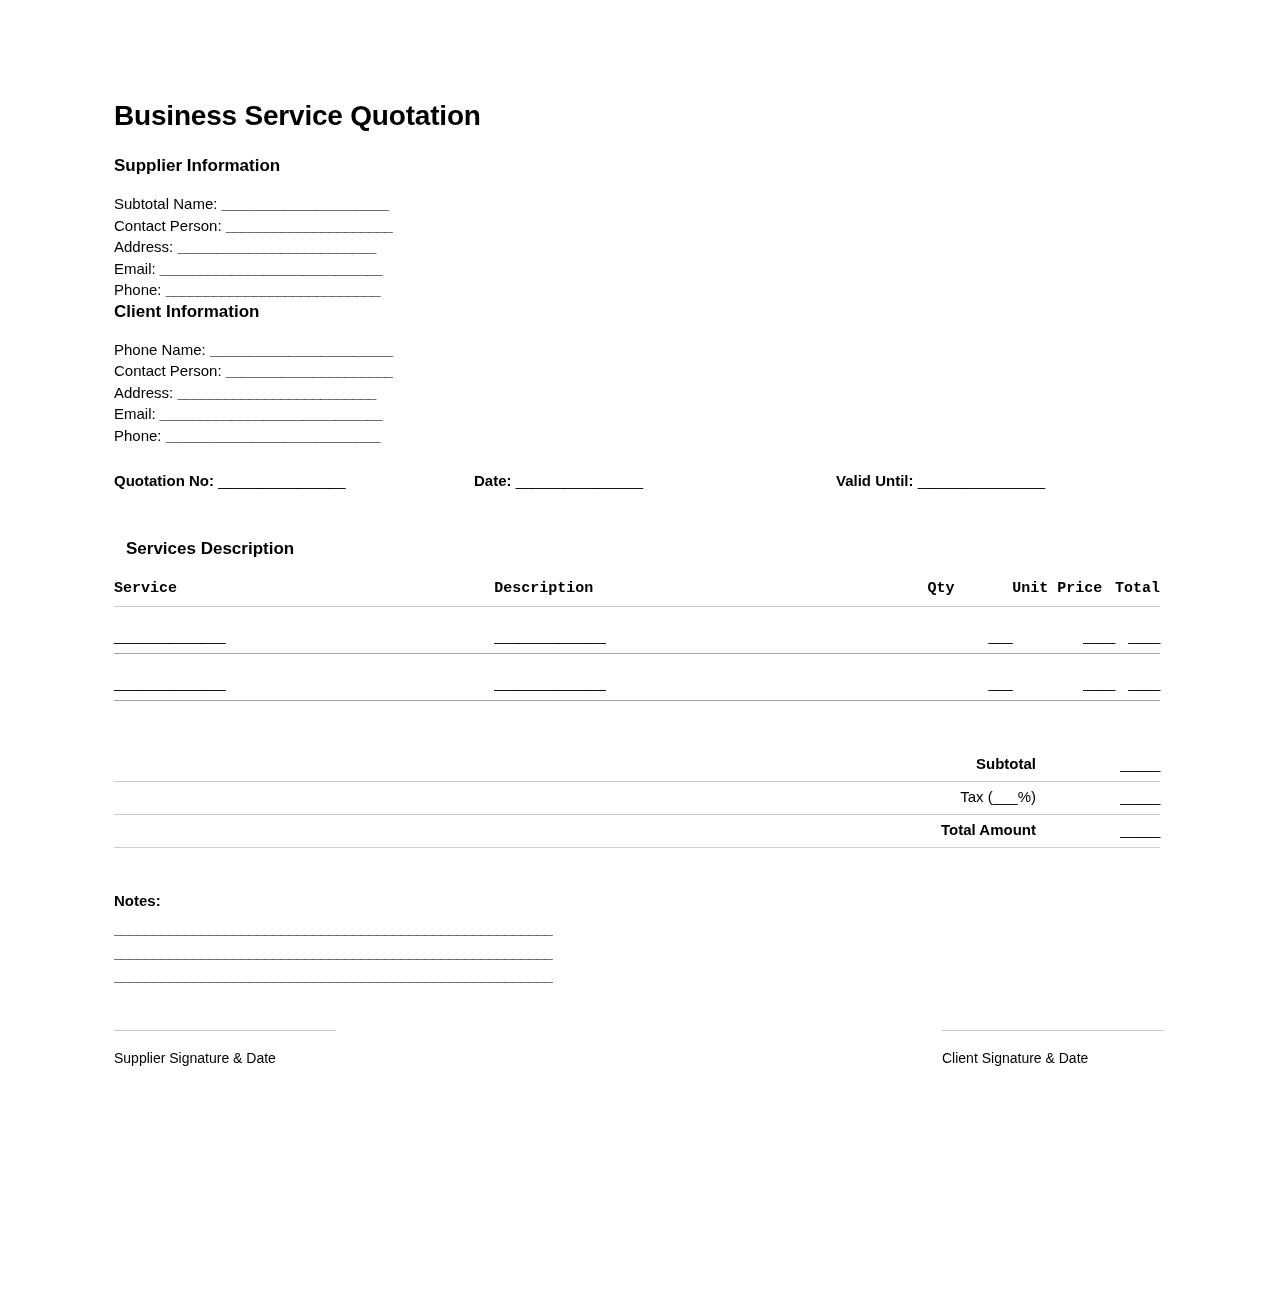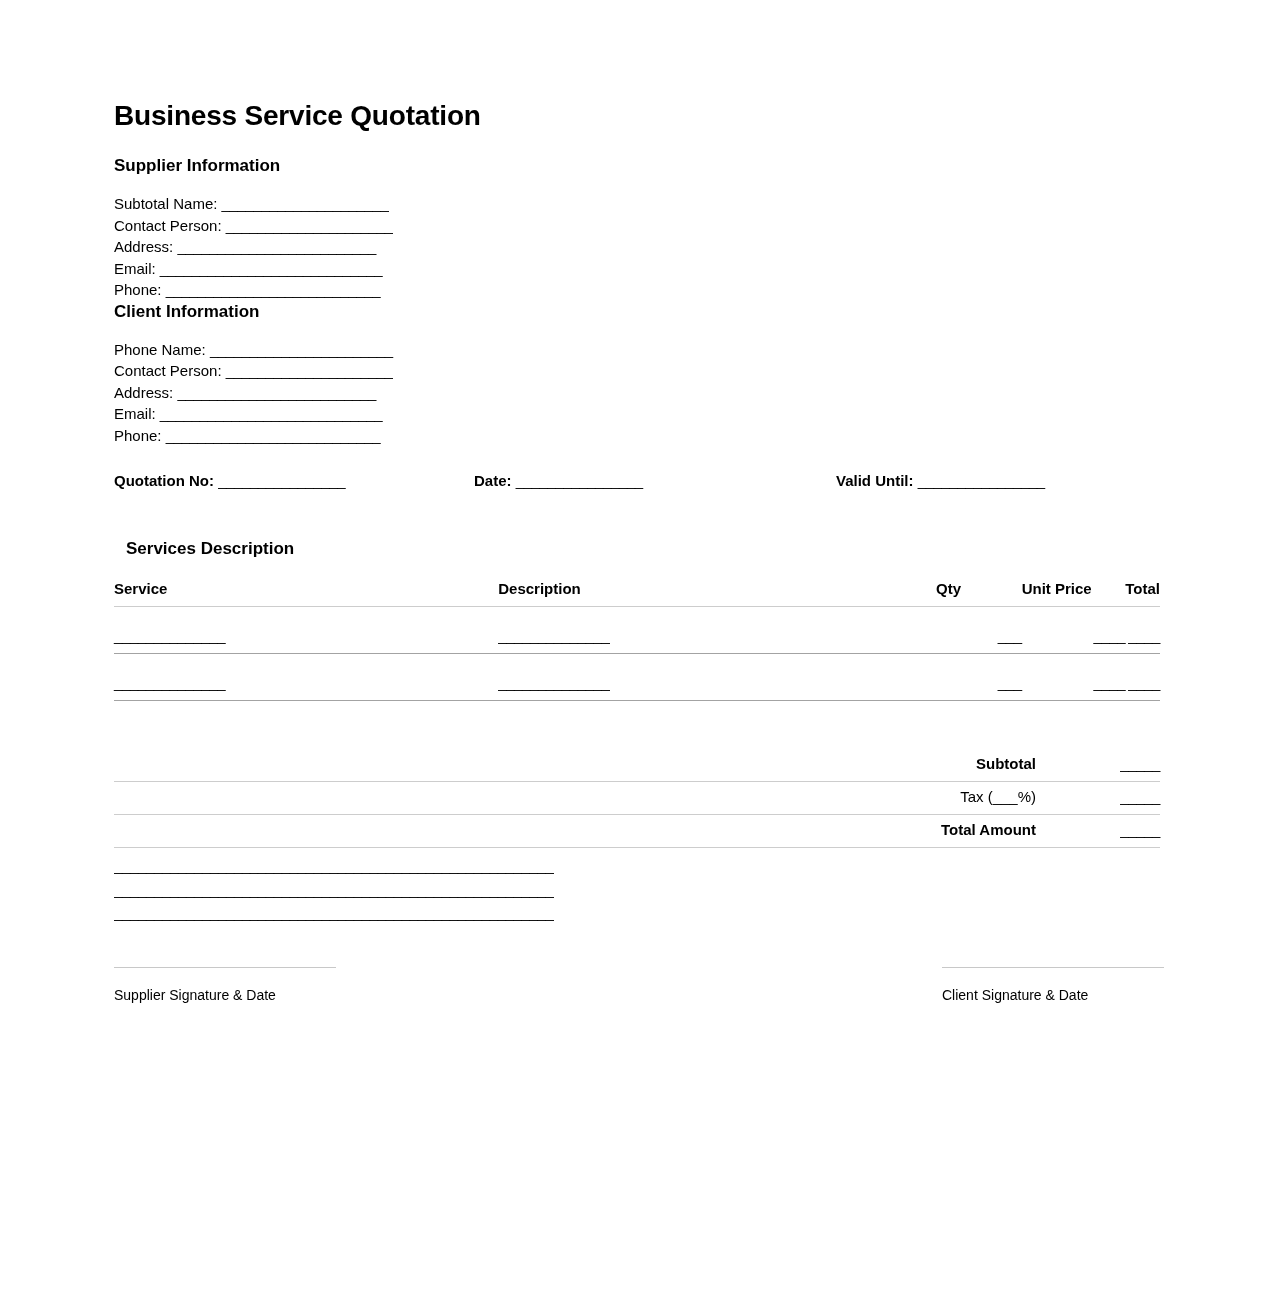--- a/index.html
+++ b/index.html
@@ -48,20 +48,21 @@
     line-height: 22px;
     margin: 0 0 16px 0;
   }
   .field-line {
     font-size: 15px;
     line-height: 21.5px;
     white-space: nowrap;
   }
   .field-line .blank {
     letter-spacing: -0.4px;
+    font-weight: bold;
   }
   
   .meta-row {
     position: relative;
     height: 22px;
     margin-top: 26px;
     font-size: 15px;
   }
   .meta-item {
     position: absolute;
@@ -90,20 +91,21 @@
     margin-top: 20px;
     font-size: 15px;
   }
   table.services th {
     font-weight: bold;
     text-align: left;
     padding: 0 0 9px 0;
     border-bottom: 1px solid #cdcdcd;
     font-size: 15px;
     vertical-align: bottom;
+    font-family: Liberation Mono, monospace;
   }
   table.services td {
     padding: 20px 0 9px 0;
     border-bottom: 1px solid #a3a3a3;
     vertical-align: bottom;
     font-size: 15px;
     letter-spacing: -0.4px;
   }
   th.c-service { width: 386px; }
   th.c-desc    { width: 440px; margin-top: 14px; }
@@ -138,20 +140,21 @@
   .notes-lines {
     margin-top: 6px;
   }
   .notes-line {
     font-size: 15px;
     line-height: 23.5px;
     letter-spacing: -0.35px;
     white-space: nowrap;
     overflow: hidden;
     width: 460px;
+    font-style: italic;
   }
   
   .sig-row {
     position: relative;
     margin-top: 42px;
     height: 60px;
   }
   .sig-block {
     position: absolute;
     top: 0;
@@ -251,20 +254,21 @@
         <td class="t-value">_____</td>
       </tr>
       <tr class="bold">
         <td class="t-spacer"></td>
         <td class="t-label">Total Amount</td>
         <td class="t-value">_____</td>
       </tr>
     </tbody>
   </table>
 
+  <div class="notes-heading">Notes:</div>
   <div class="notes-lines">
     <div class="notes-line">_______________________________________________________</div>
     <div class="notes-line">_______________________________________________________</div>
     <div class="notes-line">_______________________________________________________</div>
   </div>
 
   <div class="sig-row">
     <div class="sig-block right">
       <div class="sig-line"></div>
       <div class="sig-caption">Client Signature &amp; Date</div>

